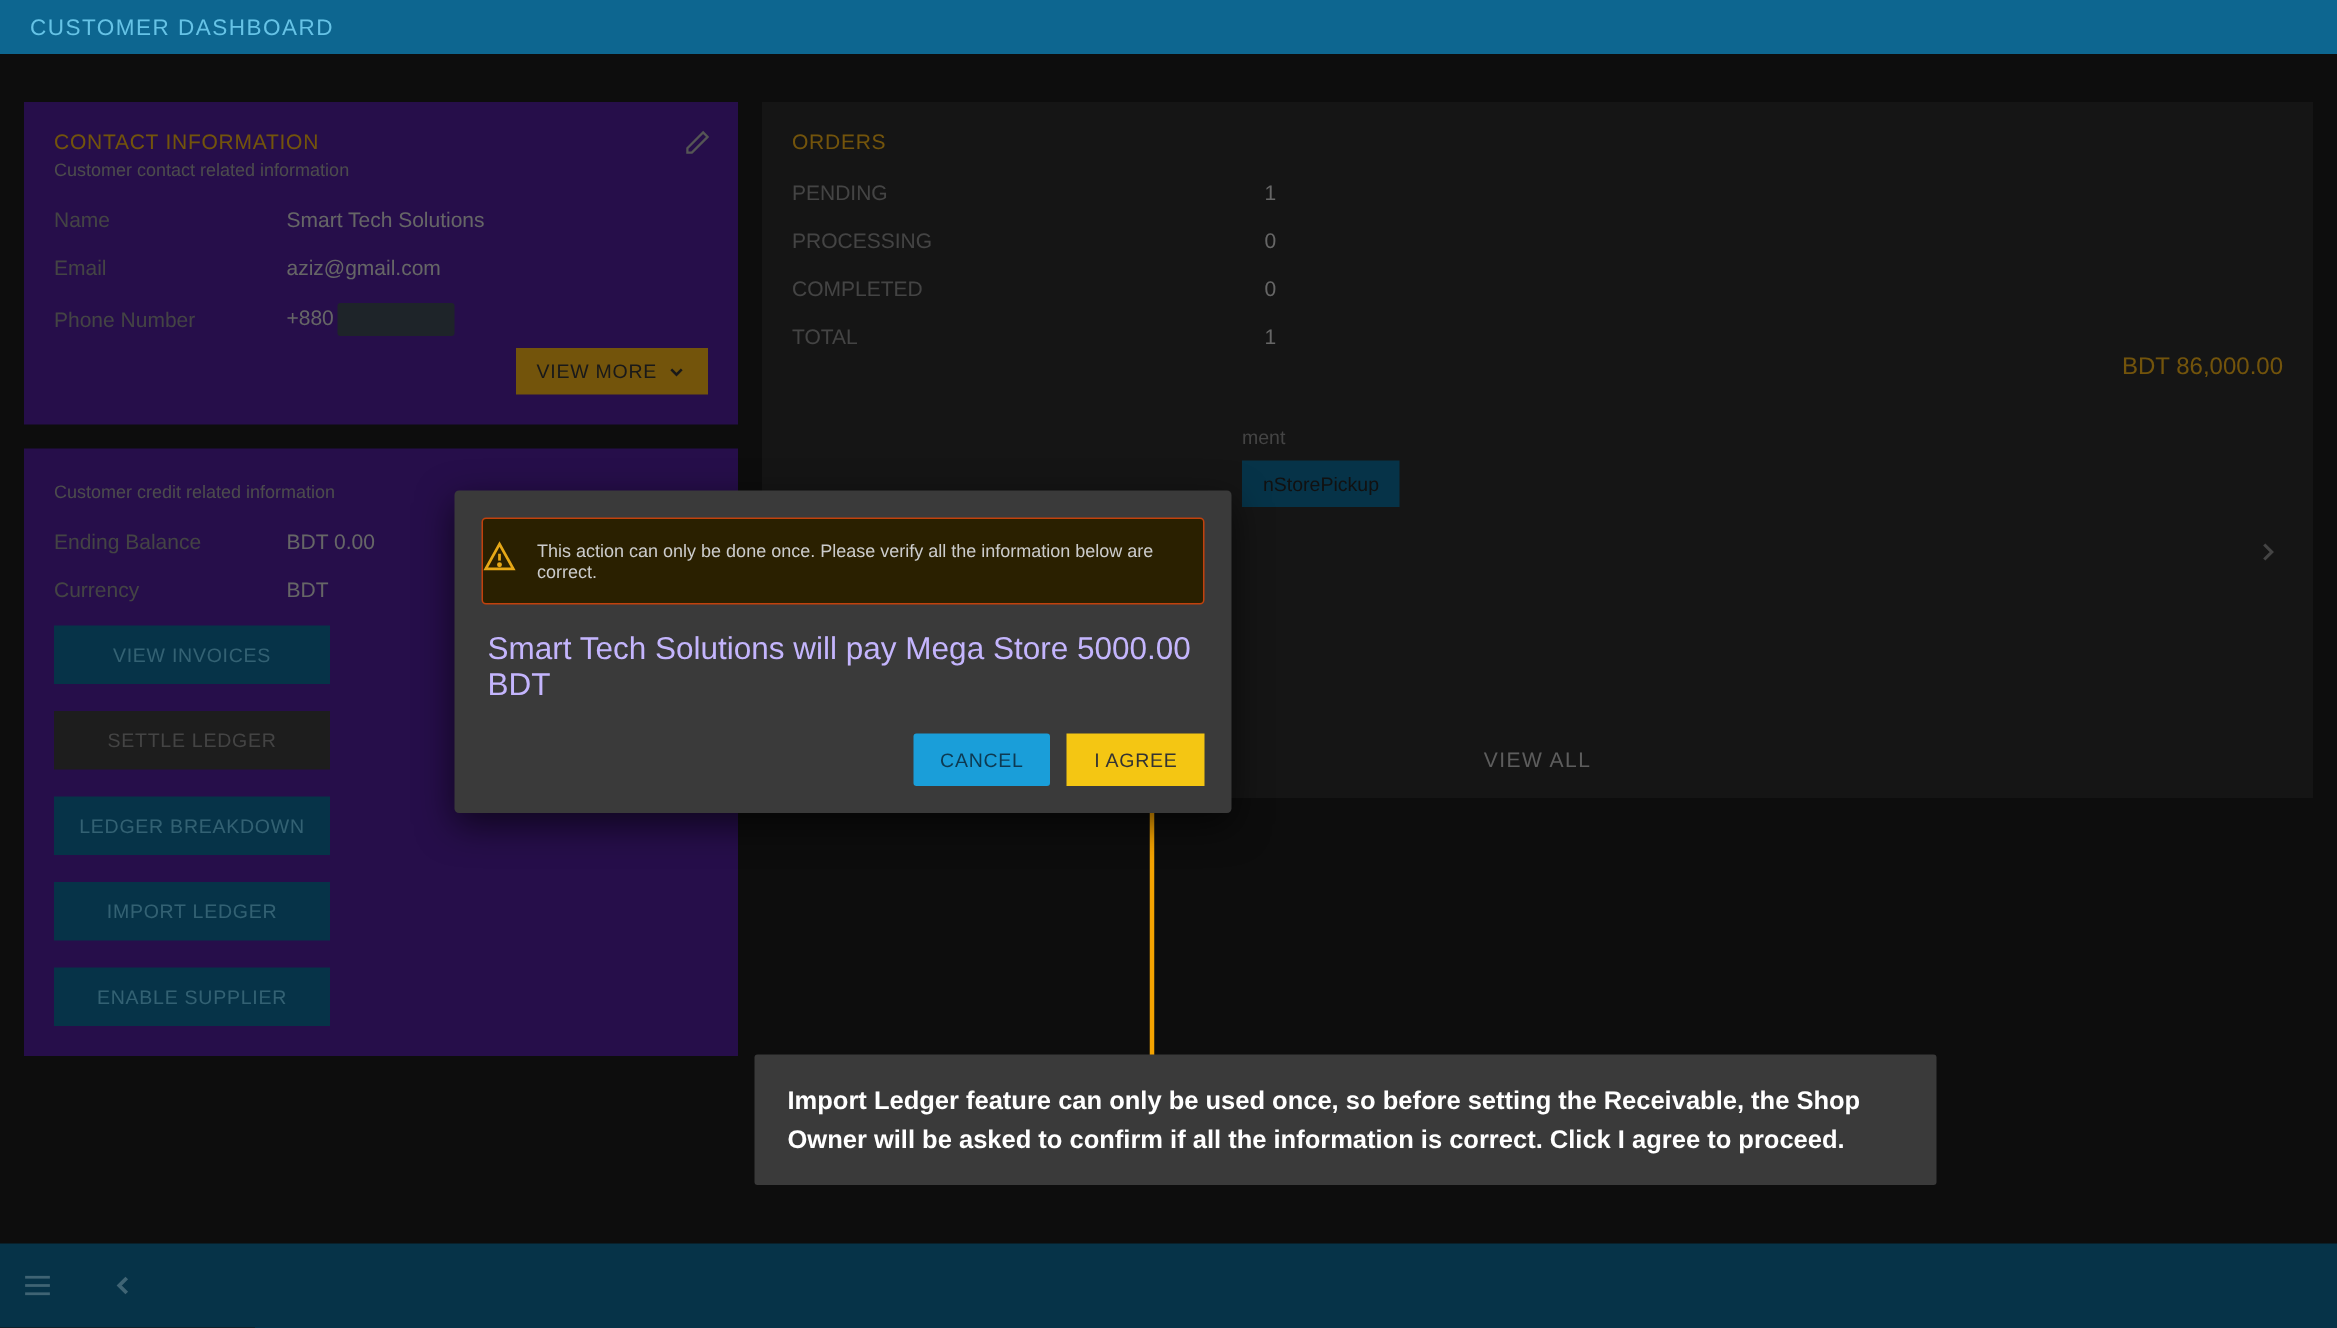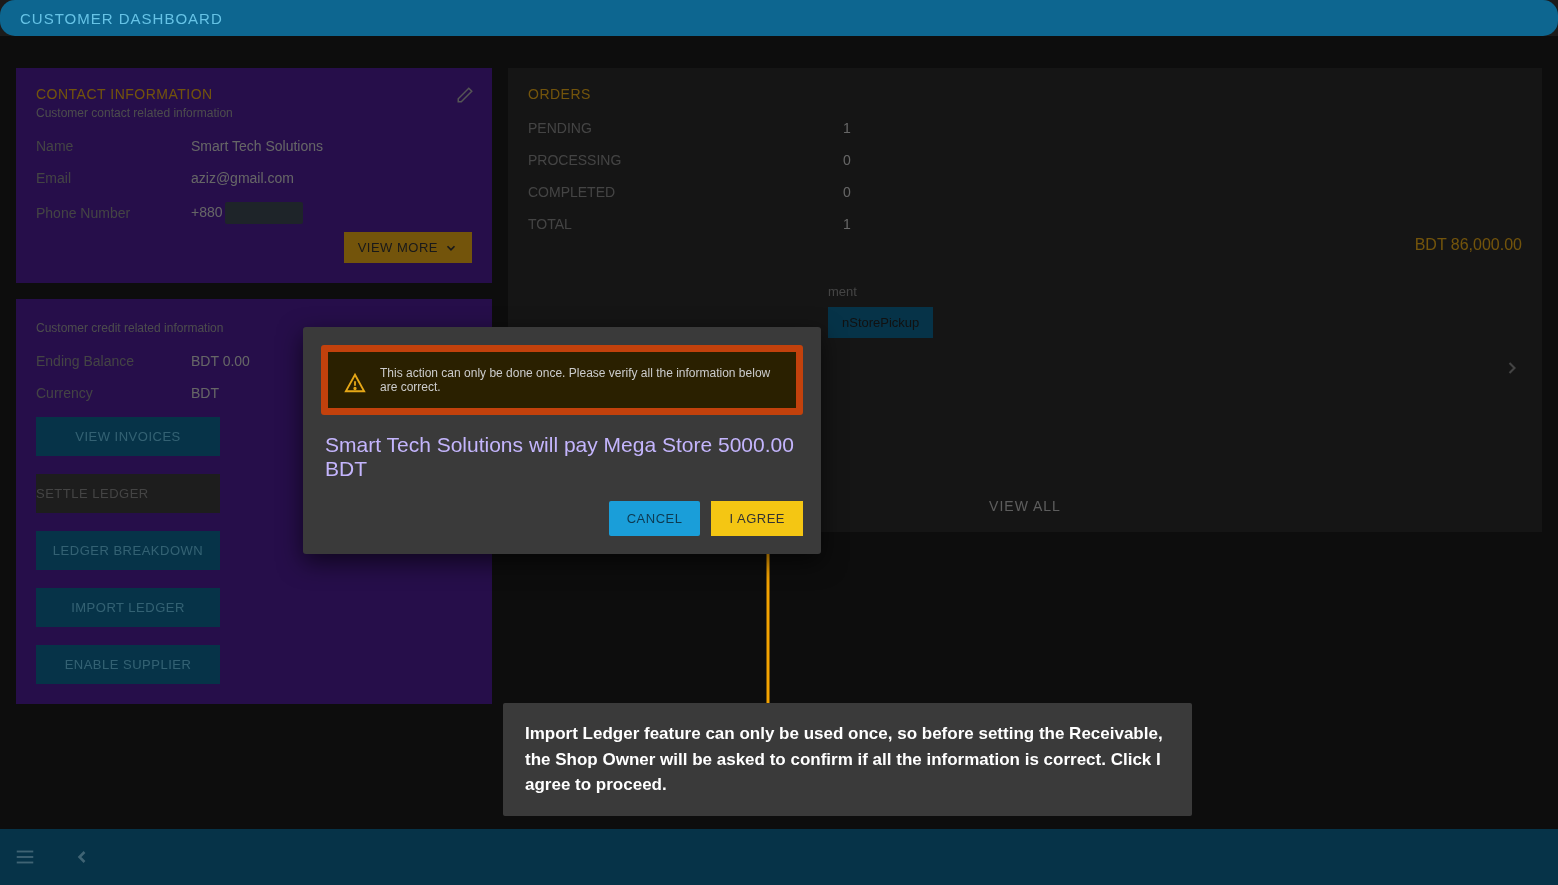--- a/index.html
+++ b/index.html
@@ -1,17 +1,17 @@
 <!DOCTYPE html>
 <html><head>
 <meta charset="utf-8">
 <style>
 * { margin:0; padding:0; box-sizing:border-box; }
 body { font-family:"Segoe UI", Arial, sans-serif; background:#1b1b1b; color:#ccc; width:1558px; height:885px; overflow:hidden; position:relative; }
-.top-bar { background:#0d6690; height:36px; display:flex; align-items:center; padding:0 20px; color:#66c3e6; letter-spacing:1px; font-size:15px;border-radius:15px; }
+.top-bar { background:#0d6690; height:36px; display:flex; align-items:center; padding:0 20px; color:#66c3e6; letter-spacing:1px; font-size:15px; }
 .dim-overlay { position:absolute; top:36px; left:0; right:0; bottom:0; background:rgba(0,0,0,0.5); z-index:5; pointer-events:none; }
 .content { padding:16px; position:relative; }
 .header-row { background:#2b2b2b; padding:24px 20px; display:flex; align-items:center; justify-content:space-between; }
 .header-id { color:#bbb; font-size:28px; }
 .status-group { display:flex; align-items:center; gap:24px; color:#ccc; font-size:16px; }
 .status-item { display:flex; align-items:center; gap:8px; }
 .icon-user { width:18px; height:18px; }
 .icon-check { width:18px; height:18px; }
 .cards-row { display:flex; gap:16px; margin-top:16px; }
 .left-col { width:476px; display:flex; flex-direction:column; gap:16px; }
@@ -21,21 +21,21 @@
 .card-sub { color:#999; font-size:12px; margin-top:4px; margin-bottom:18px; }
 .edit-icon { position:absolute; top:18px; right:18px; cursor:pointer; }
 .kv-row { display:flex; margin-bottom:16px; font-size:14px; align-items:center; }
 .kv-label { width:155px; color:#888; }
 .kv-value { color:#ccc; }
 .phone-mask { display:inline-block; background:#3d4852; width:78px; height:22px; vertical-align:middle; margin-left:2px; border-radius:2px; }
 .view-more-btn { background:#e6a817; color:#333; padding:8px 14px; font-size:13px; letter-spacing:0.5px; border:none; cursor:pointer; display:flex; align-items:center; gap:6px; float:right; margin-top:-8px; }
 .view-more-btn svg { width:14px; height:14px; }
 .credit-grid { display:flex; flex-wrap:wrap; gap:18px; margin-top:12px;flex-direction:column; }
 .btn-blue { background:#0d6690; color:#66c3e6; border:none; padding:12px 0; font-size:13px; letter-spacing:0.5px; cursor:pointer; text-align:center; width:184px; }
-.btn-gray { background:#3a3a3a; color:#888; border:none; padding:12px 0; font-size:13px; letter-spacing:0.5px; width:184px; text-align:left; }
+.btn-gray { background:#3a3a3a; color:#888; border:none; padding:12px 0; font-size:13px; letter-spacing:0.5px; width:184px; text-align:center; }
 .orders-section { background:#2b2b2b; padding:18px 20px; }
 .orders-title { color:#e6a817; font-size:14px; letter-spacing:0.5px; margin-bottom:18px; }
 .order-stat { display:flex; margin-bottom:16px; font-size:14px; }
 .stat-label { width:315px; color:#888; }
 .stat-value { color:#ccc; }
 .order-total { color:#e6a817; font-size:16px; float:right; margin-top:-12px; margin-bottom:12px; }
 .field-label { color:#888; font-size:13px; margin-top:18px; margin-bottom:8px; }
 .pickup-badge { background:#0d6690; color:#222; padding:8px 14px; font-size:13px; display:inline-block; }
 .order-item-row { display:flex; align-items:flex-start; gap:16px; margin-top:20px; position:relative; }
 .prod-thumb { width:94px; height:76px; background:#e8e8eb; border-radius:2px; position:relative; overflow:hidden; }
@@ -43,29 +43,29 @@
 .prod-thumb .fold { position:absolute; left:2px; top:0; bottom:0; width:28px; background:linear-gradient(90deg,#bbb 0%,#f0f0f0 70%); border-top-left-radius:2px; border-bottom-left-radius:2px;}
 .prod-info { font-size:13px; }
 .prod-name { color:#ccc; font-size:14px; letter-spacing:0.5px; }
 .prod-sku { color:#ccc; font-size:13px; margin-top:4px; }
 .prod-qty { color:#999; font-size:12px; margin-top:4px; }
 .prod-price { color:#e6a817; font-size:13px; margin-top:4px; }
 .prod-tax { color:#0d83b8; font-size:12px; margin-top:4px; }
 .chevron-right { position:absolute; right:0; top:0; color:#888; cursor:pointer; }
 .view-all { text-align:center; color:#bbb; font-size:14px; letter-spacing:1px; margin-top:50px; cursor:pointer; }
 .modal { position:absolute; z-index:20; top:327px; left:303px; width:518px; background:#3a3a3a; border-radius:3px; box-shadow:0 8px 24px rgba(0,0,0,0.6); padding:18px; }
-.warning-box { background:#2a2000; border:7px solid #c2410c; border-radius:3px; padding:14px 16px; display:flex; align-items:flex-end; gap:14px; }
+.warning-box { background:#2a2000; border:1px solid #c2410c; border-radius:3px; padding:14px 0; display:flex; align-items:flex-start; gap:14px; }
 .warn-tri { width:22px; height:22px; flex-shrink:0; }
 .warn-text { color:#ccc; font-size:12px; }
 .modal-msg { color:#c4b5fd; font-size:21px; margin:18px 4px 20px 4px; }
 .modal-btns { display:flex; justify-content:flex-end; gap:11px; }
 .btn-cancel { background:#1a9ed9; color:#0d3a52; border:none; padding:10px 18px; font-size:13px; letter-spacing:0.5px; cursor:pointer; border-radius:2px; }
 .btn-agree { background:#f4c613; color:#333; border:none; padding:10px 18px; font-size:13px; letter-spacing:0.5px; cursor:pointer; border-radius:0; }
 .arrow-svg { position:absolute; z-index:18; top:498px; left:753px; }
-.caption-box { position:absolute; z-index:18; top:703px; left:503px; width:689px; background:#3a3a3a; padding:18px 22px; border-radius:2px; color:#fff; font-size:17px; font-weight:600; line-height:1.5; }
+.caption-box { position:absolute; z-index:18; top:703px; left:503px; width:788px; background:#3a3a3a; padding:18px 22px; border-radius:2px; color:#fff; font-size:17px; font-weight:600; line-height:1.5; }
 .bottom-bar { position:absolute; bottom:0; left:0; right:0; height:56px; background:#0d6690; display:flex; align-items:center; padding:0 14px; gap:36px; }
 .bottom-bar svg { cursor:pointer; }
 .clearfix::after { content:""; display:table; clear:both; }
 </style>
 </head>
 <body>
 
 <div class="top-bar">
   <span>CUSTOMER DASHBOARD</span>
 </div>

